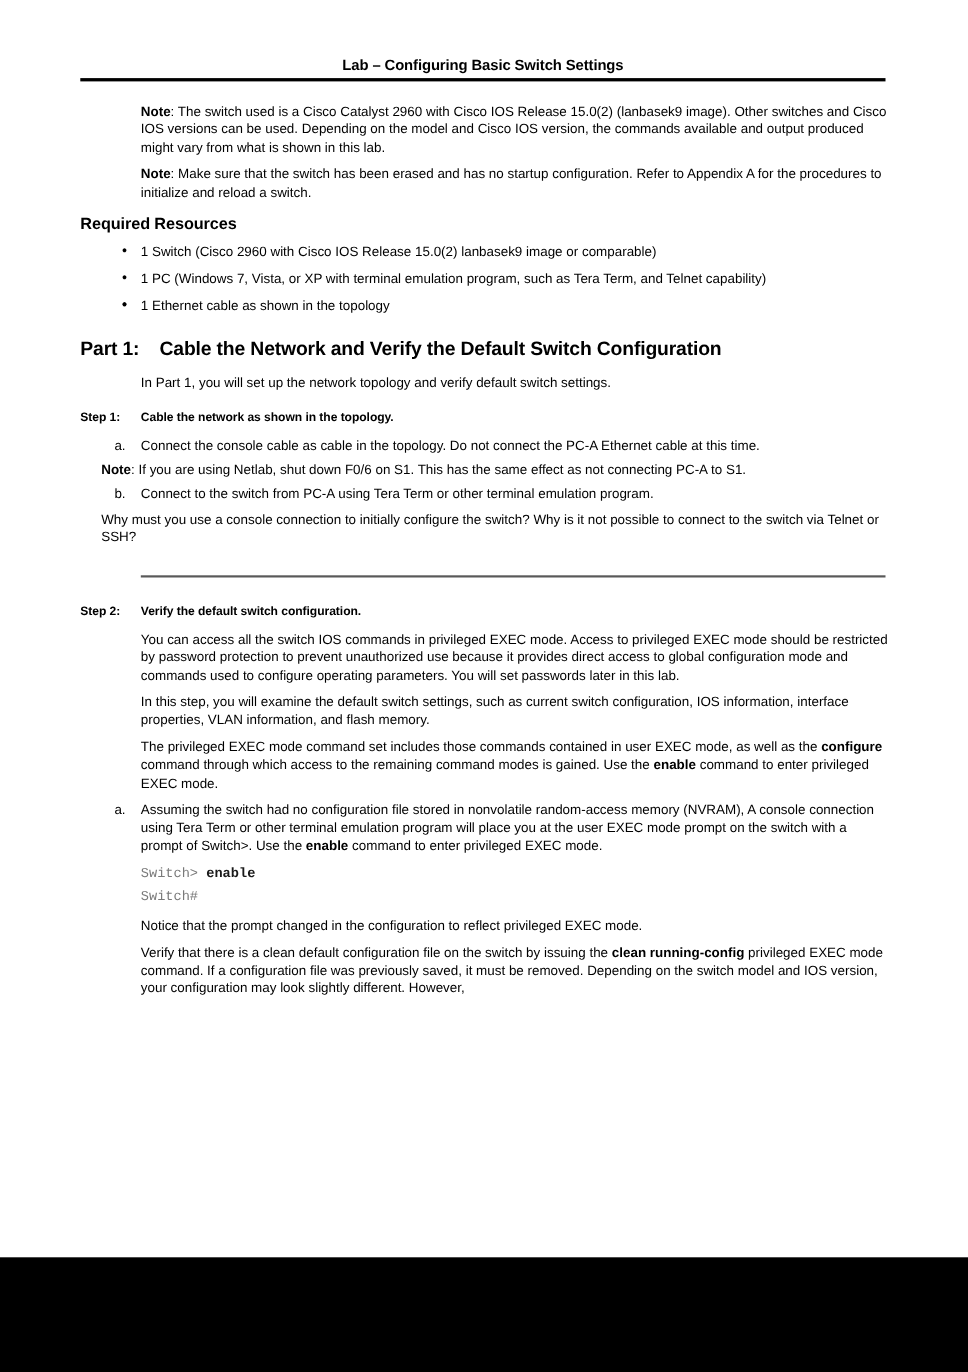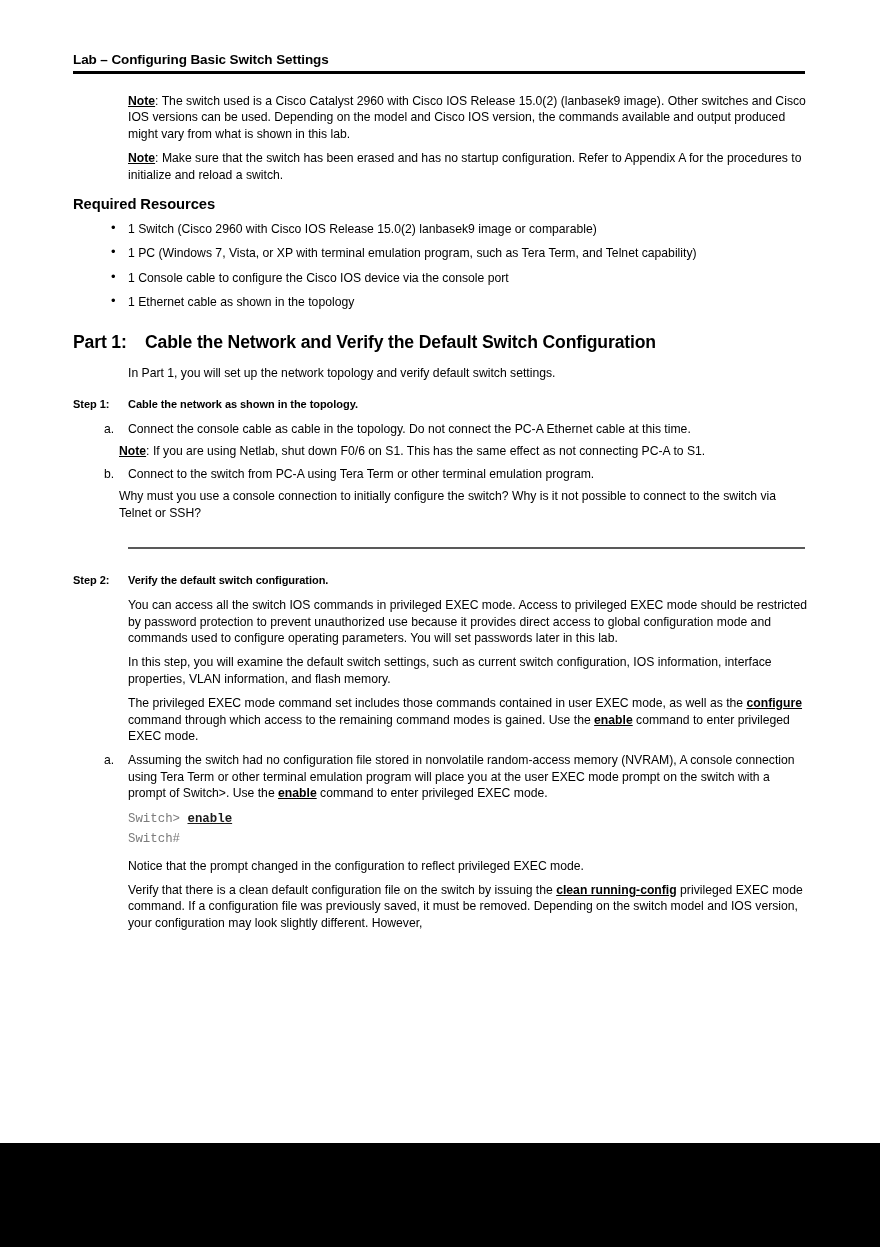--- a/index.html
+++ b/index.html
@@ -32,20 +32,21 @@
     height: 104px;
     background: #000000;
   }
 
   
   .header {
     position: absolute;
     left: 73px;
     top: 51px;
     width: 732px;
+    text-align: center;
   }
   .header-title {
     font-size: 13.5px;
     font-weight: bold;
     letter-spacing: -0.1px;
     line-height: 17px;
     color: #000;
   }
   .header-rule {
     margin-top: 3px;
@@ -68,21 +69,21 @@
 
   .para {
     margin-left: 128px;
     margin-right: 72px;
     font-size: 12.2px;
     line-height: 16.4px;
     text-align: left;
     margin-bottom: 8px;
   }
 
-  b, .b { font-weight: bold; text-decoration: underline; }
+  b, .b { font-weight: bold; }
 
   
   .h2 {
     margin-left: 73px;
     margin-right: 72px;
     font-size: 14.8px;
     font-weight: bold;
     line-height: 19px;
     margin-top: 12px;
     margin-bottom: 7px;
@@ -148,21 +149,21 @@
     margin-bottom: 6px;
   }
   .alpha-item .alpha-mark {
     position: absolute;
     left: -24px;
     top: 0;
     font-size: 12.2px;
     line-height: 16.4px;
   }
   .sub-para {
-    margin-left: 119px;
+    margin-left: 92px;
     margin-right: 72px;
     font-size: 12.2px;
     line-height: 16.4px;
     margin-bottom: 6px;
   }
 
   
   .answer-rule {
     margin-left: 128px;
     width: 677px;
@@ -202,21 +203,21 @@
 
     <p class="para"><b>Note</b><span>: </span><span>The switch used is a Cisco Catalyst 2960 with Cisco IOS Release 15.0(2) (lanbasek9 image). Other switches and Cisco IOS versions can be used. Depending on the model and Cisco IOS version, the commands available and output produced might vary from what is shown in this lab.</span></p>
 
     <p class="para"><b>Note</b><span>: </span><span>Make sure that the switch has been erased and has no startup configuration. Refer to Appendix A for the procedures to initialize and reload a switch.</span></p>
 
     <div class="h2">Required Resources</div>
 
     <ul class="bullets">
       <li><span class="bullet-mark">•</span><span>1 Switch (Cisco 2960 with Cisco IOS Release 15.0(2) lanbasek9 image or comparable)</span></li>
       <li><span class="bullet-mark">•</span><span>1 PC (Windows 7, Vista, or XP with terminal emulation program, such as Tera Term, and Telnet capability)</span></li>
-      <li><span class="bullet-mark">•</span><span>1 Console cable to configure the Cisco IOS device via the console port</span></li>
+      <li><span class="bullet-mark">•</span></li>
       <li><span class="bullet-mark">•</span><span>1 Ethernet cable as shown in the topology</span></li>
     </ul>
 
     <div class="h1"><span class="h1-num">Part 1:</span><span>Cable the Network and Verify the Default Switch Configuration</span></div>
 
     <p class="para">In Part 1, you will set up the network topology and verify default switch settings.</p>
 
     <div class="h3"><span class="h3-num">Step 1:</span><span>Cable the network as shown in the topology.</span></div>
 
     <div class="alpha-item"><span class="alpha-mark">a.</span><span>Connect the console cable as cable in the topology. Do not connect the PC-A Ethernet cable at this time.</span></div>

